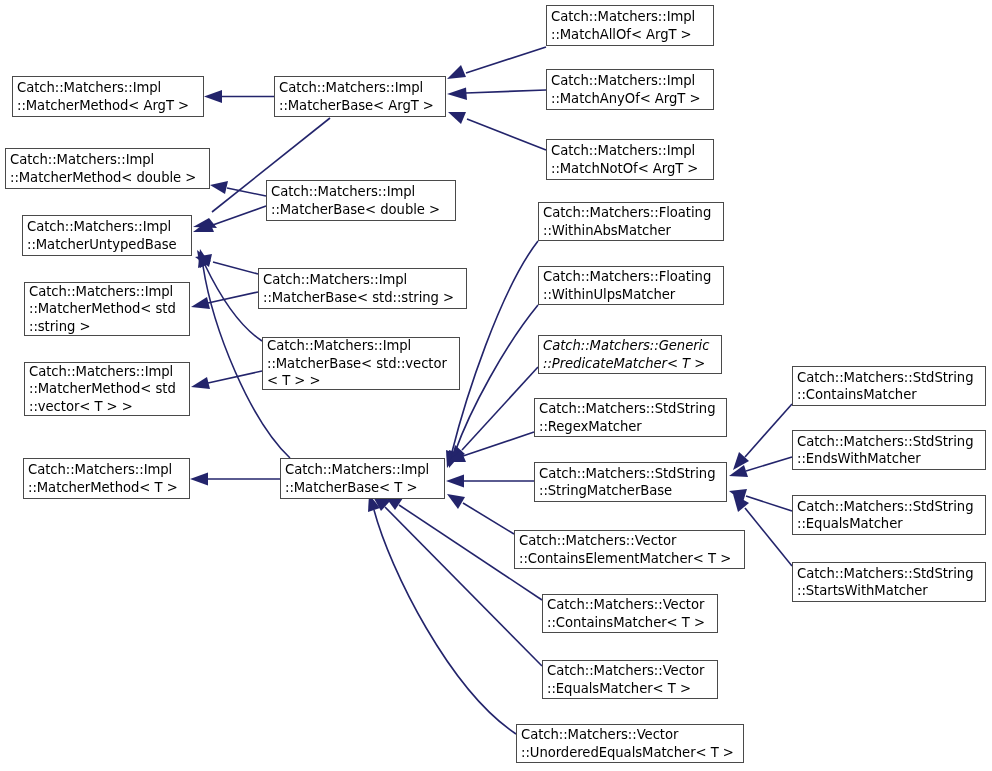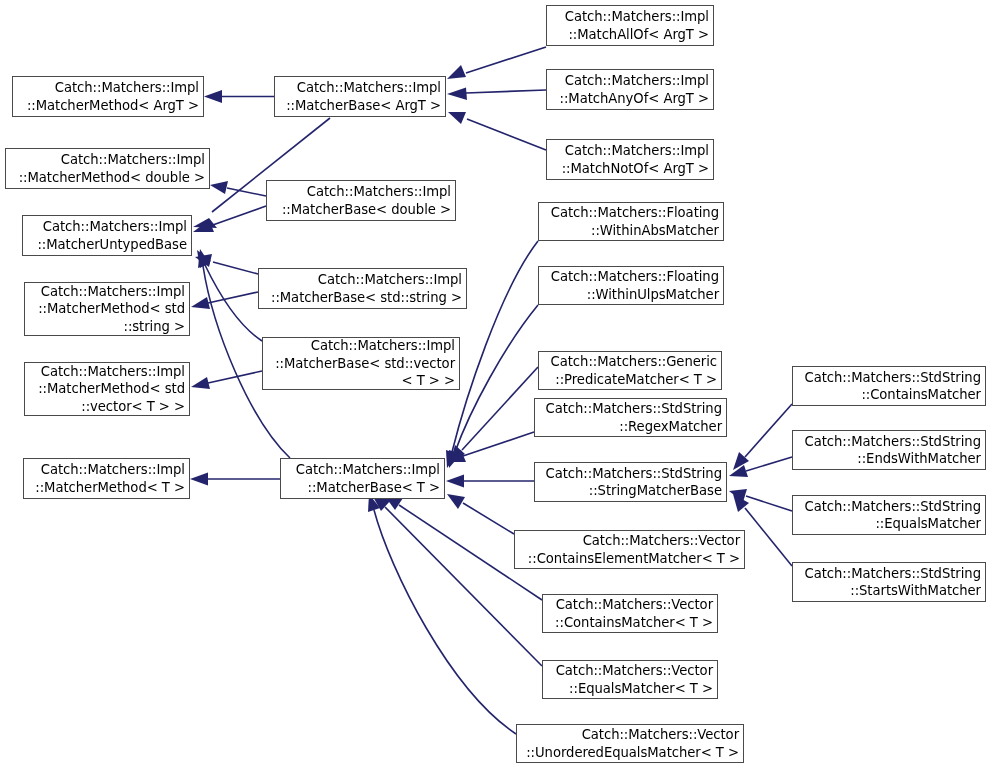--- a/index.html
+++ b/index.html
@@ -33,21 +33,21 @@
     stroke: none;
   }
   .node {
     position: absolute;
     box-sizing: border-box;
     border: 1.5px solid #4a4a4a;
     background: #ffffff;
     display: flex;
     align-items: center;
     justify-content: center;
-    text-align: right;
+    text-align: left;
     color: #000000;
     font-size: 13.2px;
     line-height: 17.5px;
     letter-spacing: -0.05px;
     z-index: 2;
     user-select: none;
   }
   .node span {
     display: block;
     width: 100%;
@@ -244,21 +244,21 @@
 &lt; T &gt; &gt;</span>
   </div>
   <div class="node" style="left:538px;top:202px;width:186px;height:39px;">
     <span>Catch::Matchers::Floating
 ::WithinAbsMatcher</span>
   </div>
   <div class="node" style="left:538px;top:266px;width:186px;height:39px;">
     <span>Catch::Matchers::Floating
 ::WithinUlpsMatcher</span>
   </div>
-  <div class="node" style="left:538px;top:351px;width:184px;height:39px;">
+  <div class="node" style="left:538px;top:335px;width:184px;height:39px;font-style:italic;">
     <span>Catch::Matchers::Generic
 ::PredicateMatcher&lt; T &gt;</span>
   </div>
   <div class="node" style="left:534px;top:398px;width:193px;height:39px;">
     <span>Catch::Matchers::StdString
 ::RegexMatcher</span>
   </div>
   <div class="node" style="left:23px;top:458px;width:167px;height:41px;">
     <span>Catch::Matchers::Impl
 ::MatcherMethod&lt; T &gt;</span>

